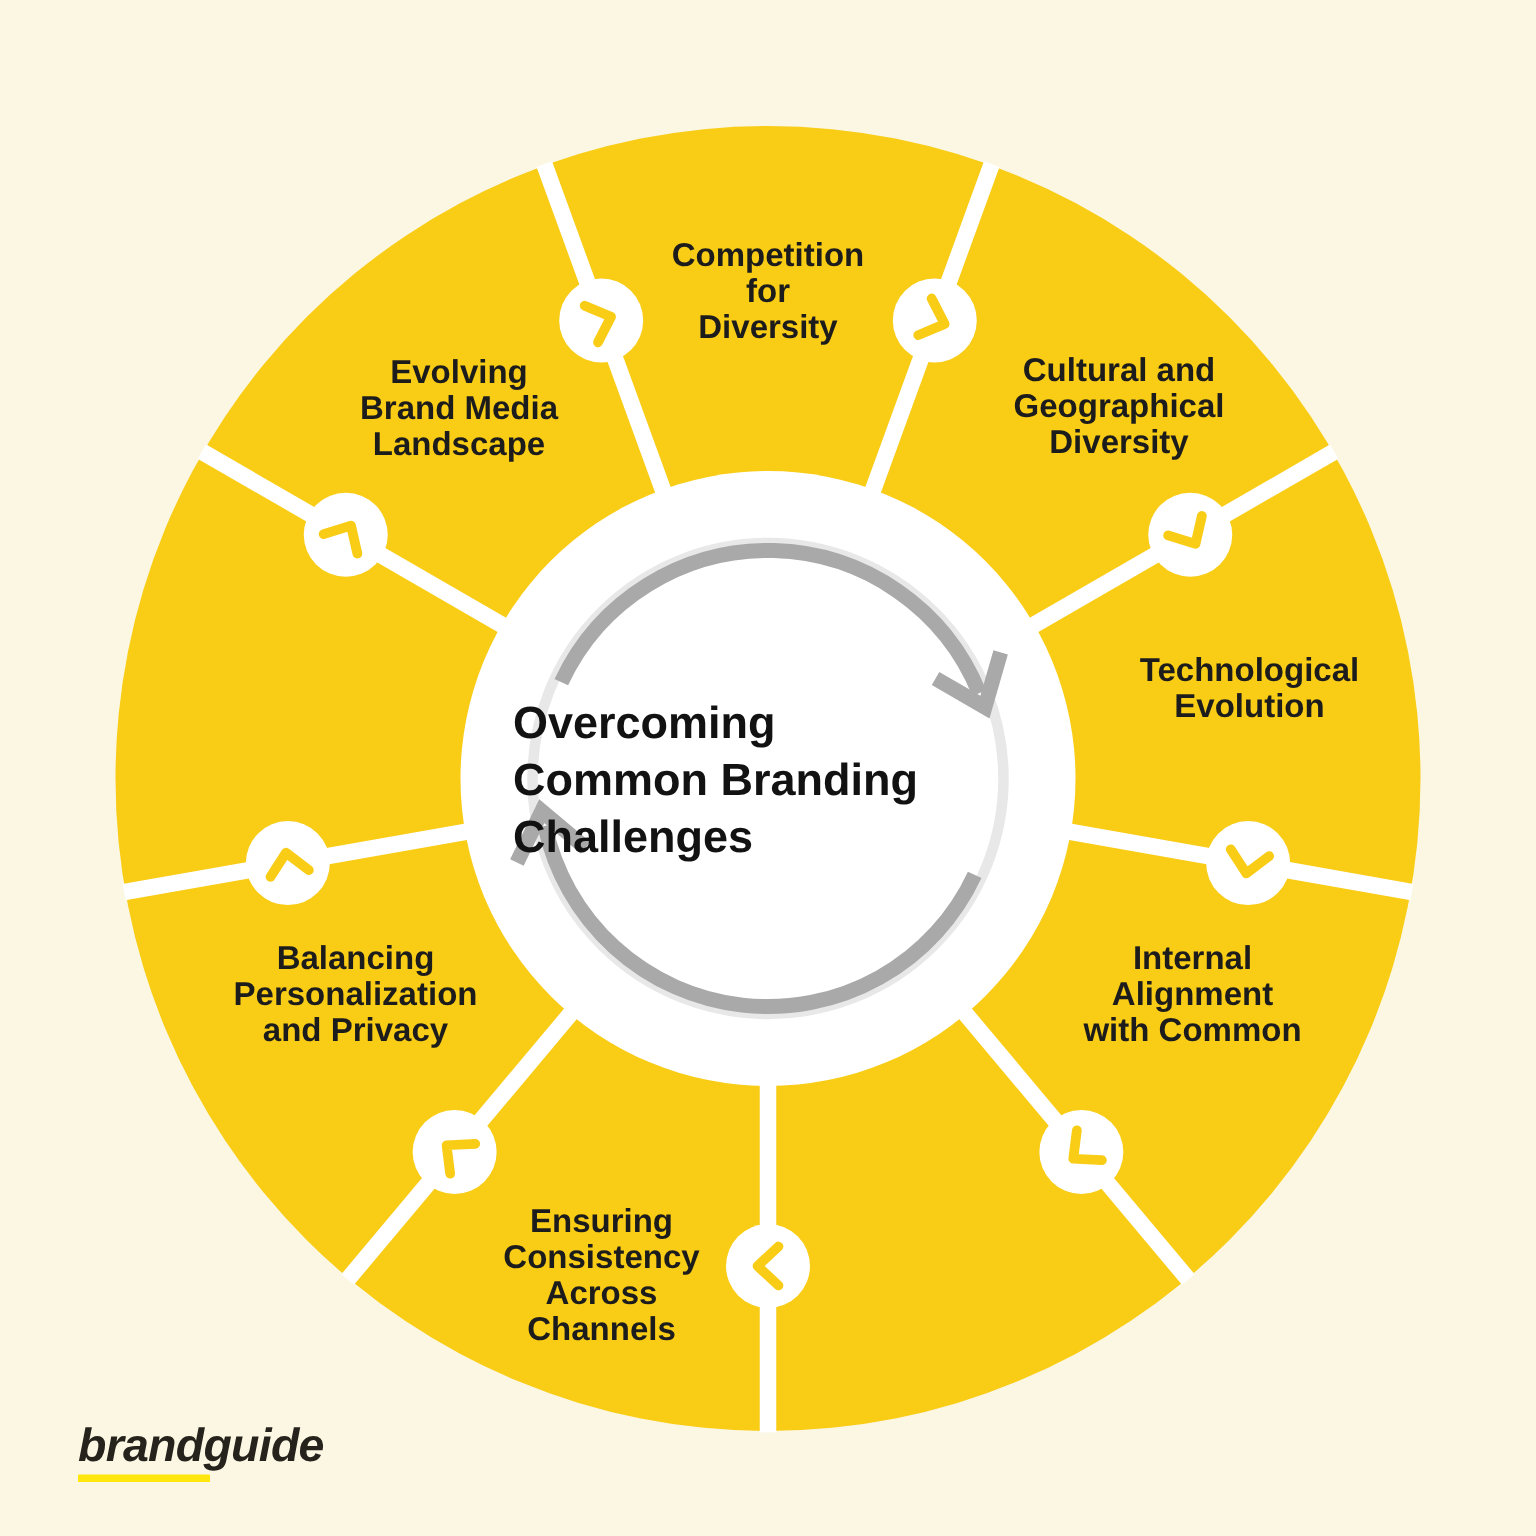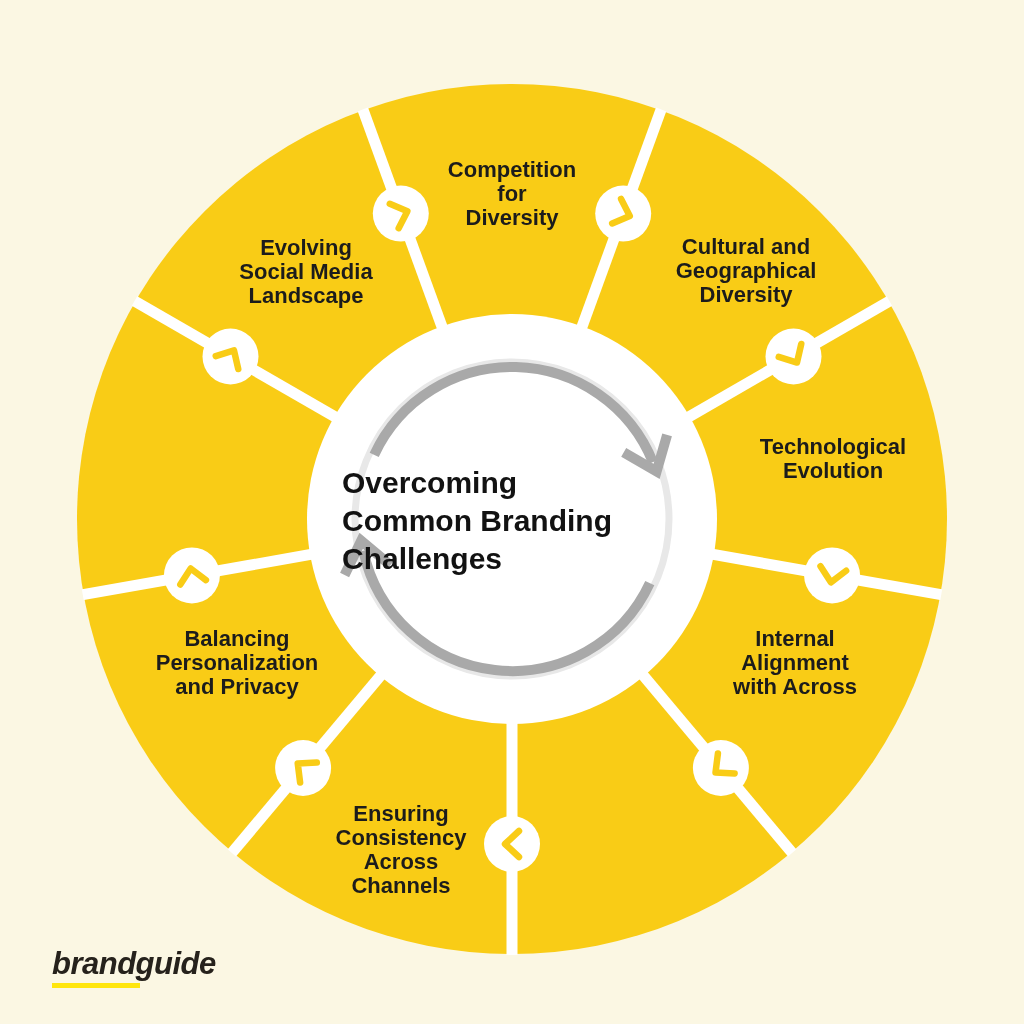--- a/index.html
+++ b/index.html
@@ -120,29 +120,29 @@
   <div class="seg-label" style="left:512px;top:194px;">Competition
 for
 Diversity</div>
   <div class="seg-label" style="left:746px;top:271px;">Cultural and
 Geographical
 Diversity</div>
   <div class="seg-label" style="left:833px;top:459px;">Technological
 Evolution</div>
   <div class="seg-label" style="left:795px;top:663px;">Internal
 Alignment
-with Across</div>
+with Common</div>
   <div class="seg-label" style="left:401px;top:850px;">Ensuring
 Consistency
 Across
 Channels</div>
   <div class="seg-label" style="left:237px;top:663px;">Balancing
 Personalization
 and Privacy</div>
   <div class="seg-label" style="left:306px;top:272px;">Evolving
-Social Media
+Brand Media
 Landscape</div>
 
   <div class="logo">
     <span>brandguide</span>
     <div class="logo-underline"></div>
   </div>
 </div>
 
 </body></html>

